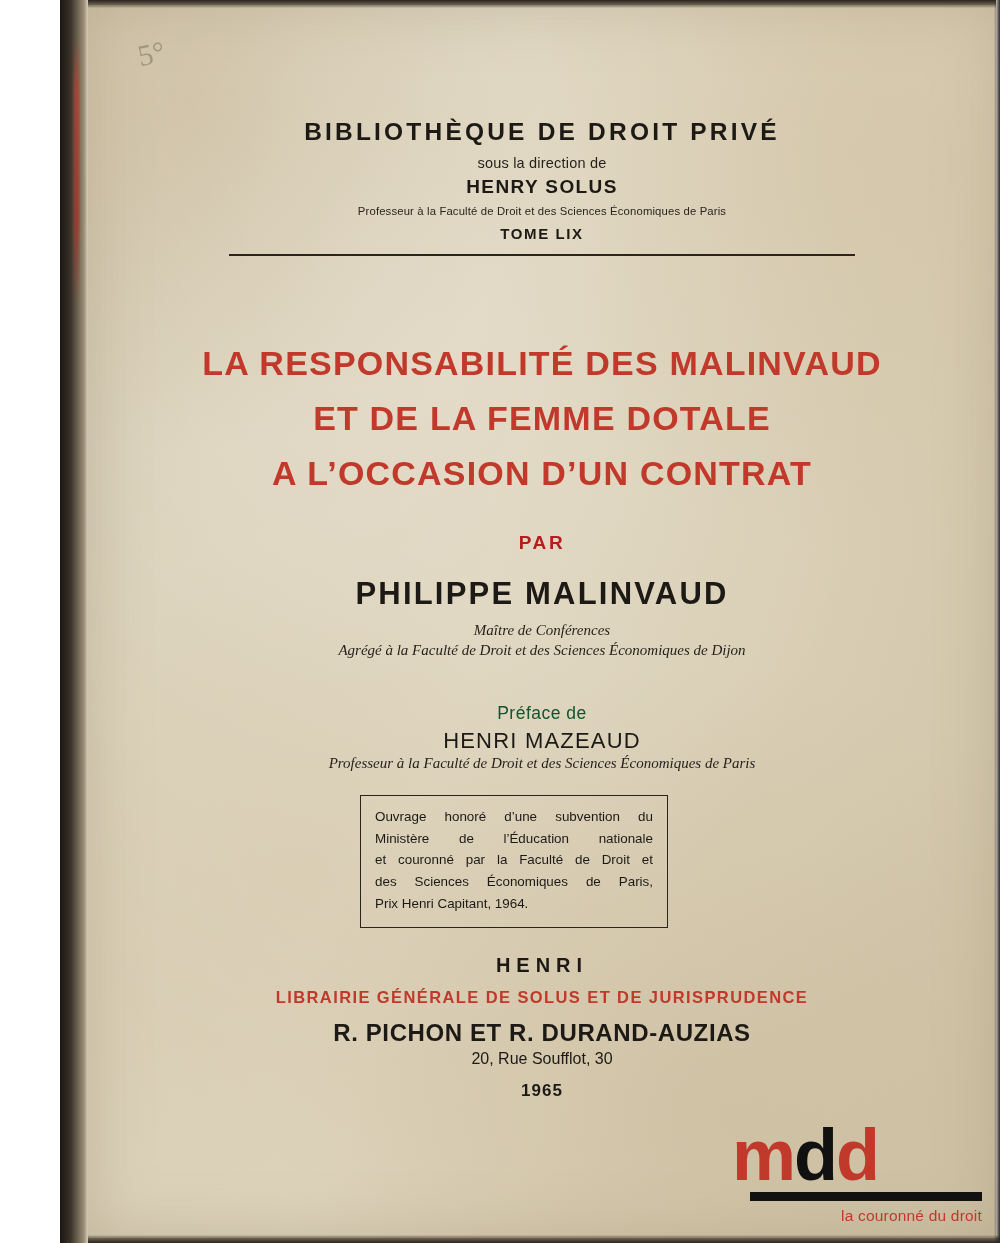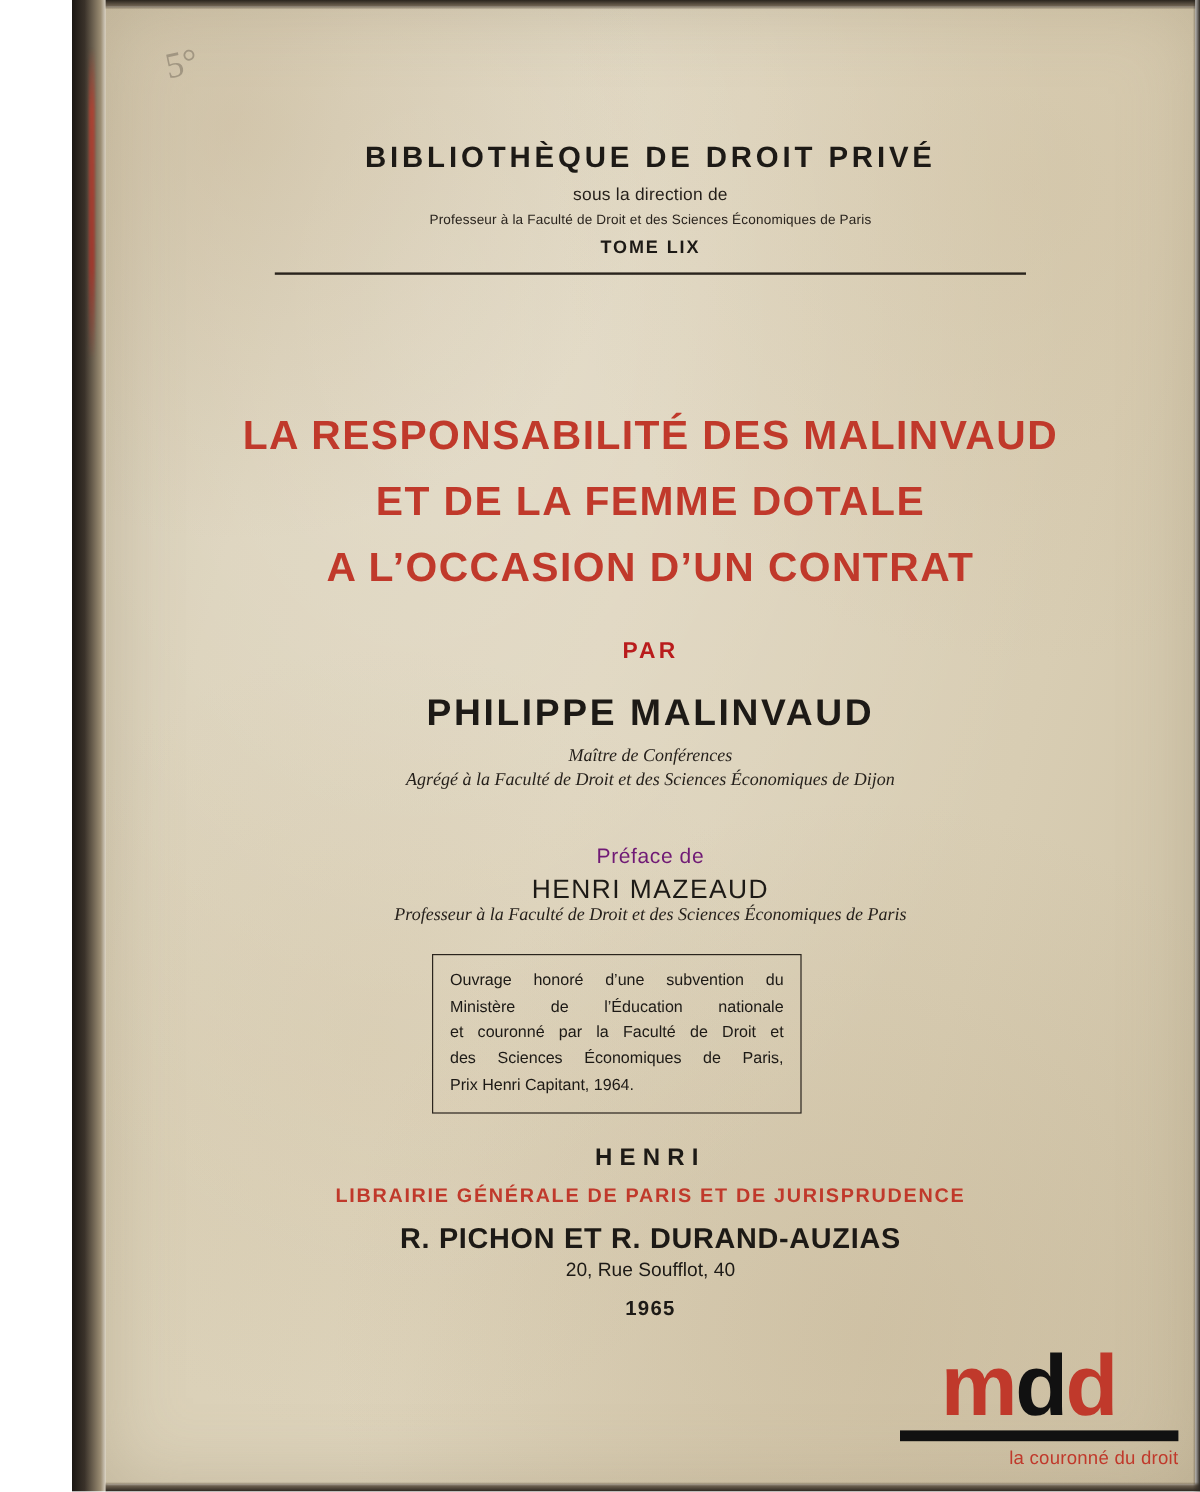--- a/index.html
+++ b/index.html
@@ -222,21 +222,21 @@
     font-size: 15px;
     color: #241f1a;
   }
 
   
   .preface-label {
     position: absolute;
     left: 0; right: 0;
     top: 697px;
     font-size: 17.5px;
-    color: #701a75;
+    color: #14532d;
     letter-spacing: 0.5px;
   }
   .preface-name {
     position: absolute;
     left: 0; right: 0;
     top: 722px;
     font-size: 22px;
     letter-spacing: 1.2px;
     color: #1d1a16;
   }
@@ -319,21 +319,21 @@
     bottom: 18px;
     width: 250px;
     text-align: right;
   }
   #logo-word {
     font-size: 72px;
     font-weight: bold;
     line-height: 0.9;
     letter-spacing: -2px;
     color: #c0392b;
-    text-align: center;
+    text-align: left;
   }
   #logo-word .mid {
     color: #111111;
   }
   #logo-bar {
     margin: 4px 0 6px auto;
     width: 232px;
     height: 9px;
     background: #111111;
   }
@@ -358,20 +358,21 @@
   <div id="bottom-edge"></div>
   <div id="right-edge"></div>
 
   <div id="pencil-mark">5°</div>
 
   <div class="content">
 
     <div class="series">
       <div class="series-title">BIBLIOTHÈQUE DE DROIT PRIVÉ</div>
       <div class="series-sub">sous la direction de</div>
+      <div class="series-director">HENRY SOLUS</div>
       <div class="series-affil">Professeur à la Faculté de Droit et des Sciences Économiques de Paris</div>
       <div class="series-tome">TOME LIX</div>
       <div class="rule"></div>
     </div>
 
     <div class="main-title">
       <div class="mt-line l1">LA RESPONSABILITÉ DES MALINVAUD</div>
       <div class="mt-line l2">ET DE LA FEMME DOTALE</div>
       <div class="mt-line l3">A L’OCCASION D’UN CONTRAT</div>
     </div>
@@ -387,23 +388,23 @@
 
     <div class="award-box">
       <div class="award-line just">Ouvrage honoré d’une subvention du</div>
       <div class="award-line just">Ministère de l’Éducation nationale</div>
       <div class="award-line just">et couronné par la Faculté de Droit et</div>
       <div class="award-line just">des Sciences Économiques de Paris,</div>
       <div class="award-line">Prix Henri Capitant, 1964.</div>
     </div>
 
     <div class="pub-city">HENRI</div>
-    <div class="pub-house-red">LIBRAIRIE GÉNÉRALE DE PARIS ET DE JURISPRUDENCE</div>
+    <div class="pub-house-red">LIBRAIRIE GÉNÉRALE DE SOLUS ET DE JURISPRUDENCE</div>
     <div class="pub-names">R. PICHON ET R. DURAND-AUZIAS</div>
-    <div class="pub-address">20, Rue Soufflot, 40</div>
+    <div class="pub-address">20, Rue Soufflot, 30</div>
     <div class="pub-year">1965</div>
 
   </div>
 
   <div id="logo">
     <div id="logo-word"><span>m</span><span class="mid">d</span><span>d</span></div>
     <div id="logo-bar"></div>
     <div id="logo-tag">la couronné du droit</div>
   </div>
 

